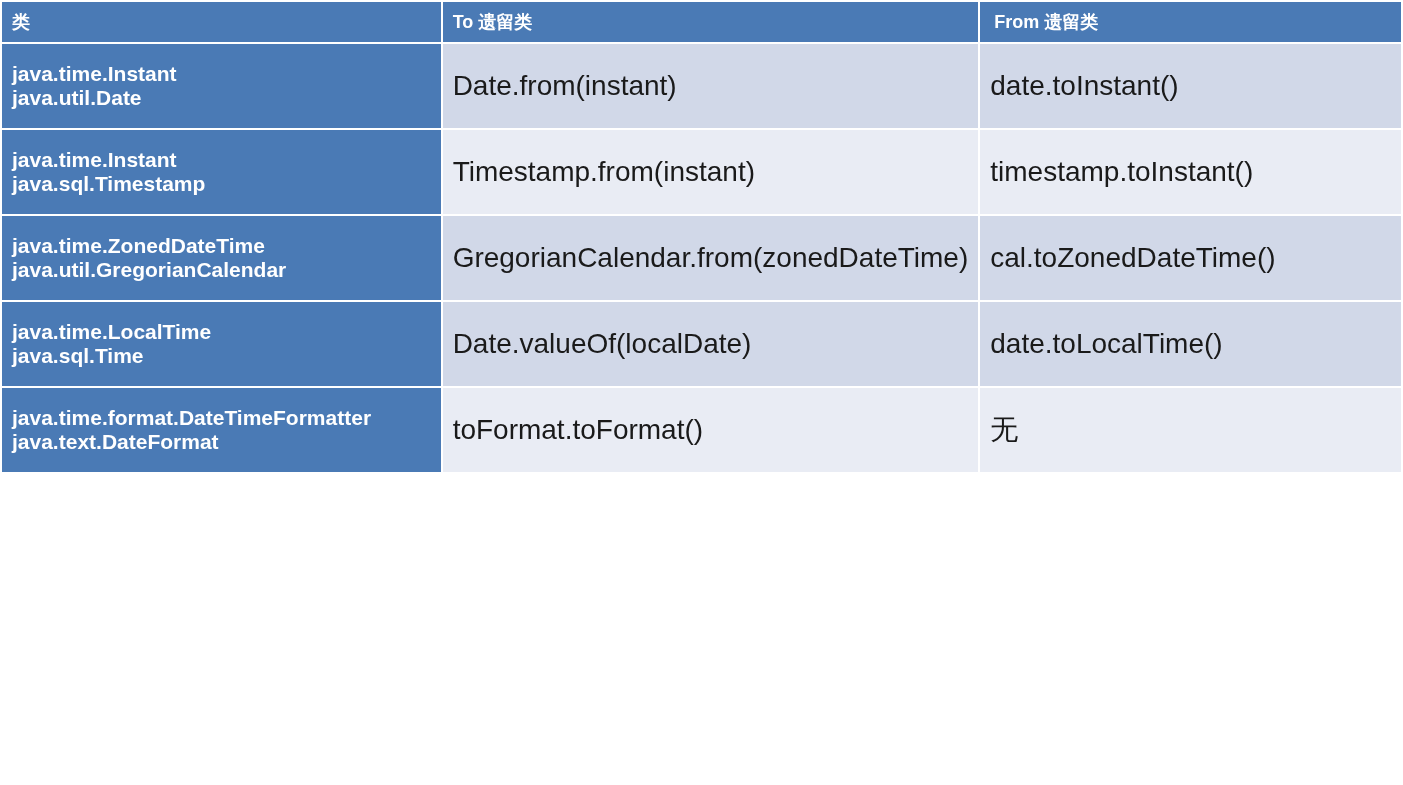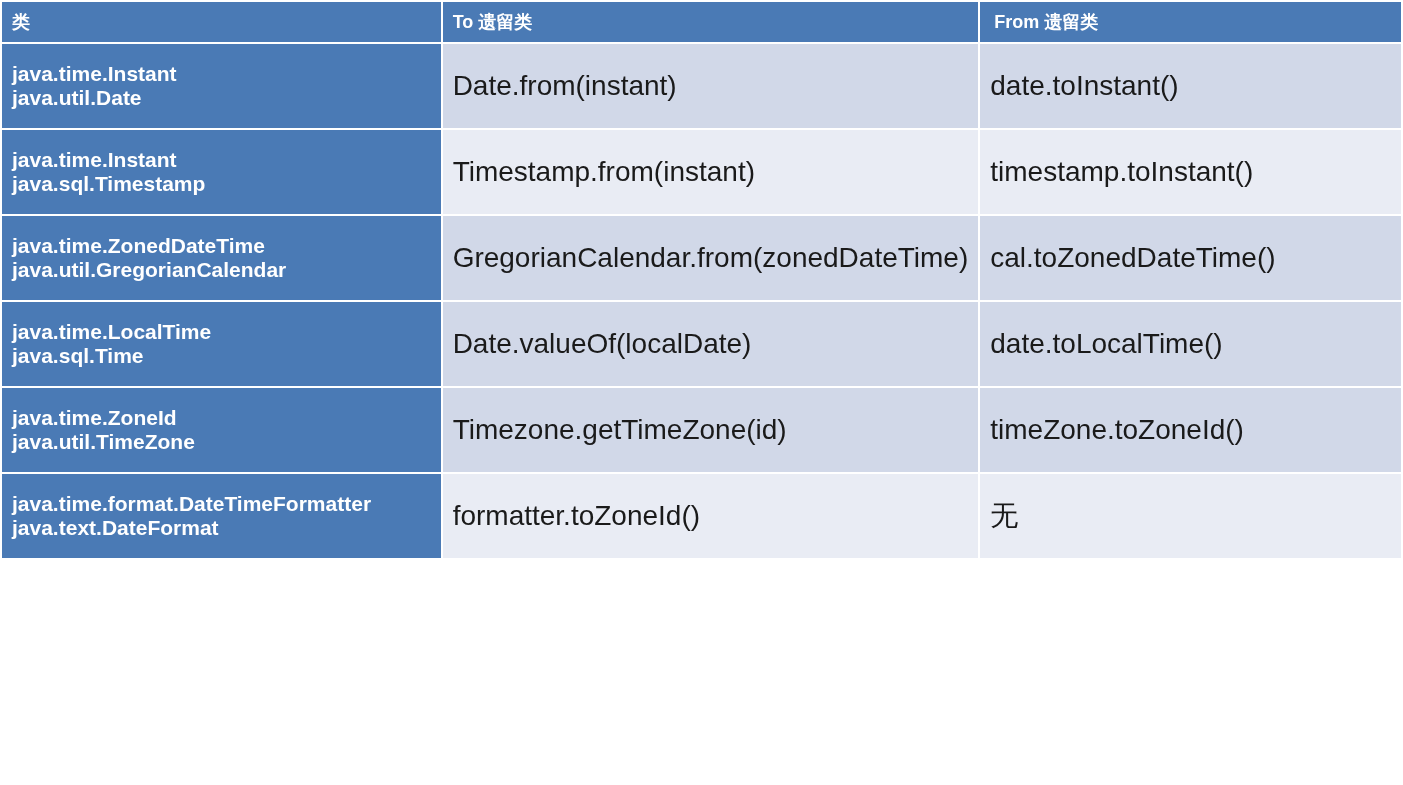--- a/index.html
+++ b/index.html
@@ -88,26 +88,20 @@
 java.util.GregorianCalendar</td>
       <td>GregorianCalendar.from(zonedDateTime)</td>
       <td>cal.toZonedDateTime()</td>
     </tr>
     <tr class="odd">
       <td>java.time.LocalTime
 java.sql.Time</td>
       <td>Date.valueOf(localDate)</td>
       <td>date.toLocalTime()</td>
     </tr>
-    <tr class="odd">
-      <td>java.time.ZoneId
-java.util.TimeZone</td>
-      <td>Timezone.getTimeZone(id)</td>
-      <td>timeZone.toZoneId()</td>
-    </tr>
     <tr class="even">
       <td>java.time.format.DateTimeFormatter
 java.text.DateFormat</td>
-      <td>formatter.toZoneId()</td>
+      <td>toFormat.toFormat()</td>
       <td>无</td>
     </tr>
   </tbody>
 </table>
 
 </body></html>

